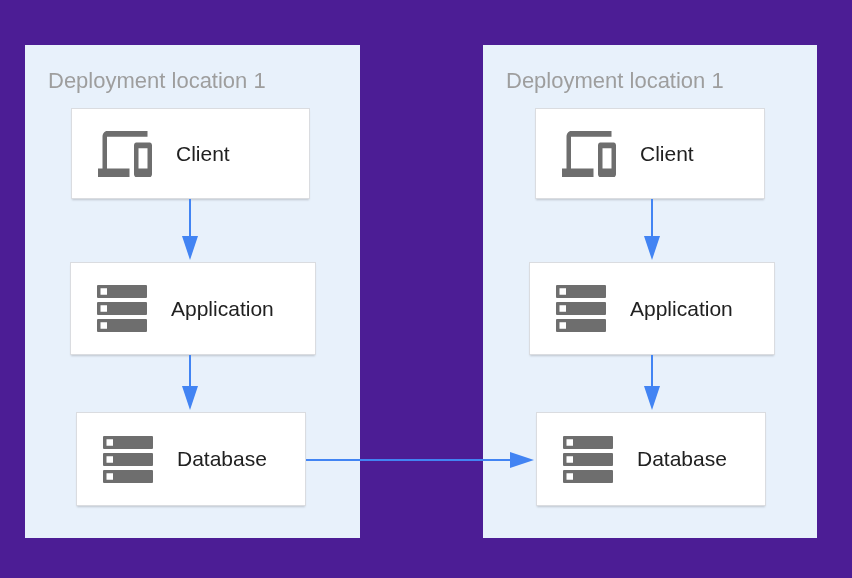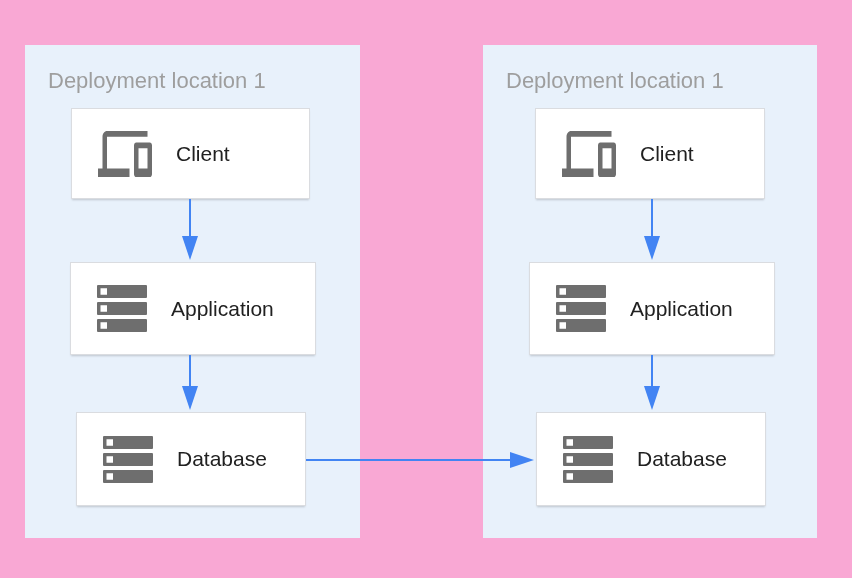--- a/index.html
+++ b/index.html
@@ -5,21 +5,21 @@
   html, body {
     margin: 0;
     padding: 0;
     background: #ffffff;
     font-family: "Liberation Sans", sans-serif;
   }
   .canvas {
     position: relative;
     width: 852px;
     height: 578px;
-    background: #f9a8d4;
+    background: #4c1d95;
     overflow: hidden;
   }
   .panel {
     position: absolute;
     background: var(--panel-bg, #E8F1FB);
   }
   .panel-1 { left: 25px; top: 45px; width: 335px; height: 493px; }
   .panel-2 { left: 483px; top: 45px; width: 334px; height: 493px; }
   .panel-title {
     position: absolute;

